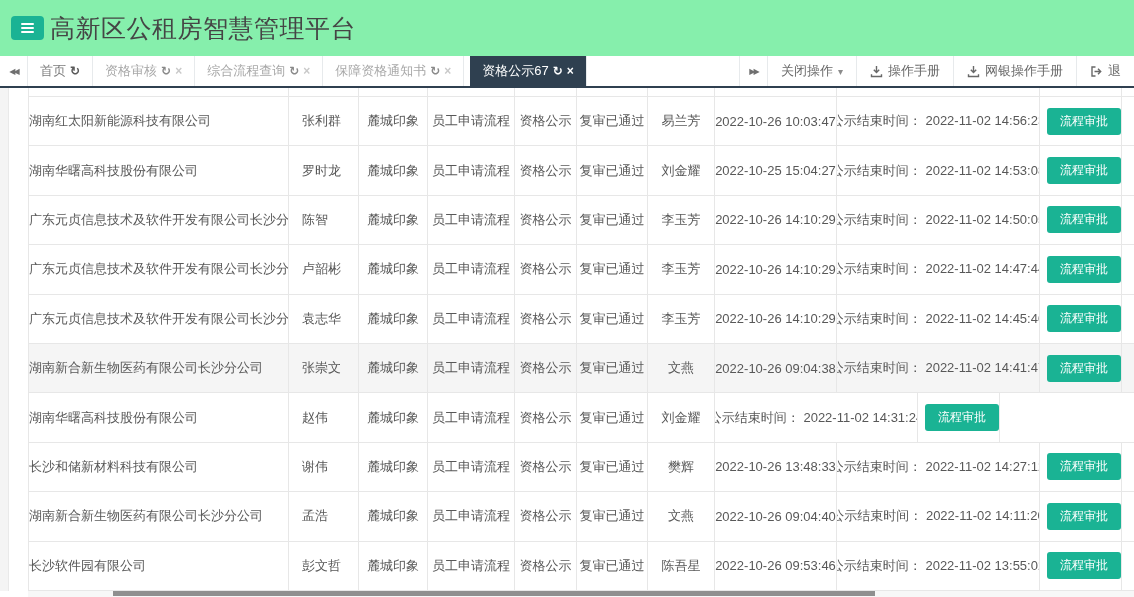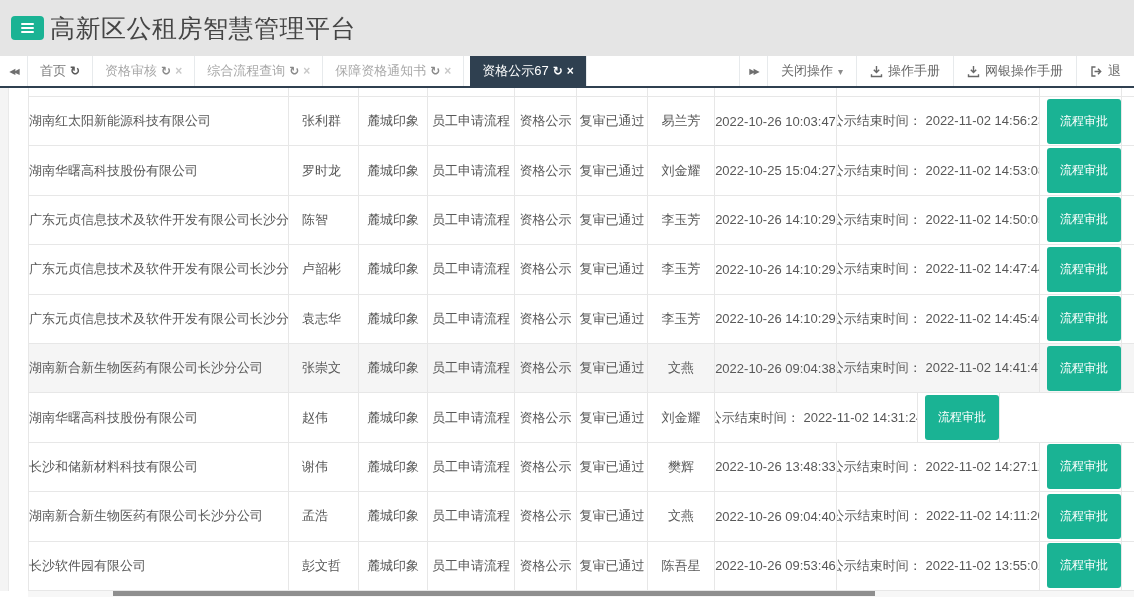--- a/index.html
+++ b/index.html
@@ -1,20 +1,20 @@
 <!DOCTYPE html>
 <html><head>
 <meta charset="utf-8">
 <style>
   * { box-sizing: border-box; margin: 0; padding: 0; }
   html, body { width: 1134px; height: 597px; overflow: hidden; background: #fff;
     font-family: "Liberation Sans", "DejaVu Sans", sans-serif; }
 
   
-  .header { height: 56px; display: flex; align-items: center; background: #e5e5e5; }
+  .header { height: 56px; display: flex; align-items: center; background: #86efac; }
   .menu-btn { width: 33px; height: 24px; margin-left: 11px; background: #1ab394;
     border-radius: 4px; display: flex; flex-direction: column; justify-content: center;
     align-items: center; gap: 2px; cursor: pointer; flex-shrink: 0; }
   .menu-btn .bar { width: 13px; height: 2px; background: #fff; border-radius: 1px; }
   .page-title { font-size: 25px; font-weight: 400; color: #454545; margin-left: 6px;
     letter-spacing: 0.5px; white-space: nowrap; }
 
   
   .tabbar { height: 32px; border-bottom: 2px solid #2f4050; display: flex;
     align-items: stretch; font-size: 13px; background: #fff; overflow: hidden; }
@@ -54,21 +54,21 @@
   .c-applicant { width: 70px;  padding-left: 13px; }
   .c-project   { width: 69px;  justify-content: center; }
   .c-process   { width: 87px;  justify-content: center; }
   .c-stage     { width: 62px;  justify-content: center; }
   .c-status    { width: 71px;  justify-content: center; }
   .c-reviewer  { width: 67px;  justify-content: center; }
   .c-apply     { width: 122px; justify-content: center; }
   .c-end       { width: 203px; justify-content: center; }
   .c-action    { width: 82px;  padding-left: 7px; }
   .c-ghost     { width: 12px;  border-right: none; }
-  .approve-btn { width: 74px; height: 45px; background: #1ab394; color: #fff;
+  .approve-btn { width: 74px; height: 27px; background: #1ab394; color: #fff;
     border: none; border-radius: 3px; font-size: 12px; cursor: pointer;
     font-family: inherit; }
 
   
   .hscroll { position: absolute; left: 28px; right: 0; bottom: 0; height: 6px;
     background: #f7f7f7; }
   .hscroll .thumb { position: absolute; left: 85px; top: 0; width: 762px; height: 5px;
     background: #8f8f8f; cursor: pointer; }
 </style>
 </head>

